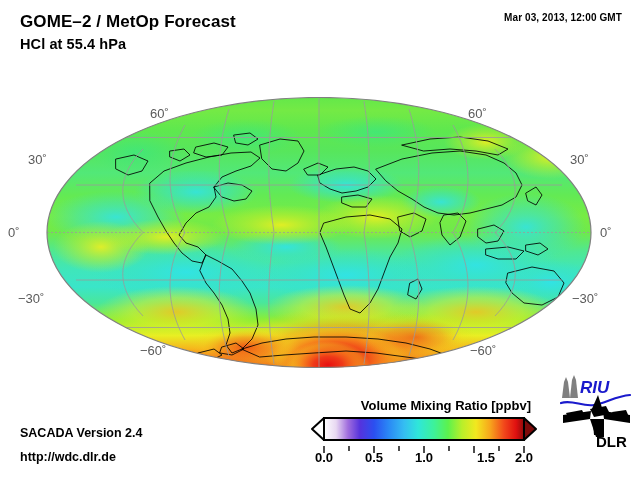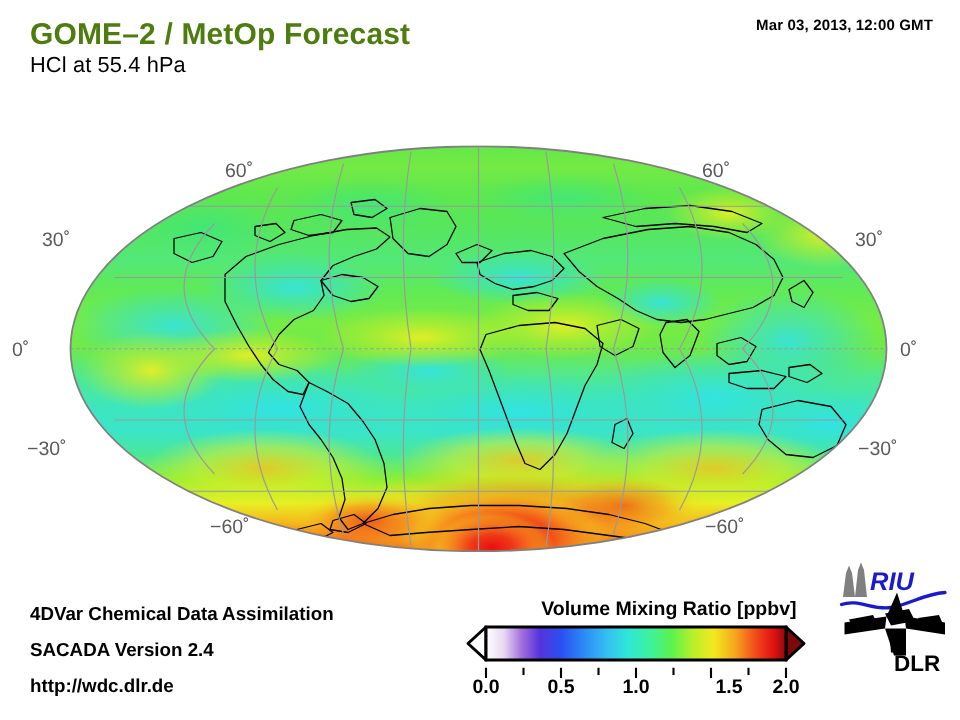--- a/index.html
+++ b/index.html
@@ -4,22 +4,22 @@
 <style>
   html,body{margin:0;padding:0;}
   body{
     width:640px;height:480px;background:#ffffff;
     font-family:"Liberation Sans",sans-serif;
     overflow:hidden;position:relative;
   }
   #root{position:absolute;left:0;top:0;width:640px;height:480px;}
 
   
-  .hdr-left{position:absolute;left:20px;top:12px;font-size:20px;font-weight:bold;color:#4d7c0f;letter-spacing:.1px;}
-  .hdr-left2{position:absolute;left:20px;top:36px;font-size:14.5px;font-weight:normal;color:#000;letter-spacing:.1px;}
+  .hdr-left{position:absolute;left:20px;top:12px;font-size:17px;font-weight:bold;color:#000000;letter-spacing:.1px;}
+  .hdr-left2{position:absolute;left:20px;top:36px;font-size:14.5px;font-weight:bold;color:#000;letter-spacing:.1px;}
   .hdr-right{position:absolute;right:18px;top:12px;font-size:10px;font-weight:bold;color:#000;letter-spacing:.1px;white-space:nowrap;}
 
   
   #map-area{position:absolute;left:46px;top:97px;width:546px;height:271px;}
   #map-svg{display:block;}
 
   
   .latlab{position:absolute;font-size:13px;color:#5a5a5a;font-family:"Liberation Sans",sans-serif;white-space:nowrap;}
 
   
@@ -225,21 +225,20 @@
   <div class="latlab" style="left:8px;top:225px;">0˚</div>
   <div class="latlab" style="left:18px;top:291px;">−30˚</div>
   <div class="latlab" style="left:140px;top:343px;">−60˚</div>
 
   <div class="latlab" style="left:468px;top:106px;">60˚</div>
   <div class="latlab" style="left:570px;top:152px;">30˚</div>
   <div class="latlab" style="left:600px;top:225px;">0˚</div>
   <div class="latlab" style="left:572px;top:291px;">−30˚</div>
   <div class="latlab" style="left:470px;top:343px;">−60˚</div>
 
-  <div class="foot foot1">4DVar Chemical Data Assimilation</div>
   <div class="foot foot2">SACADA Version 2.4</div>
   <div class="foot foot3">http://wdc.dlr.de</div>
 
   <div id="cb-title">Volume Mixing Ratio [ppbv]</div>
 
   <div id="cb-wrap">
     <svg width="232" height="26" viewBox="0 0 232 26" xmlns="http://www.w3.org/2000/svg">
       <defs>
         <linearGradient id="cbgrad" x1="0" y1="0" x2="1" y2="0">
           <stop offset="0.00" stop-color="#ffffff"></stop>

